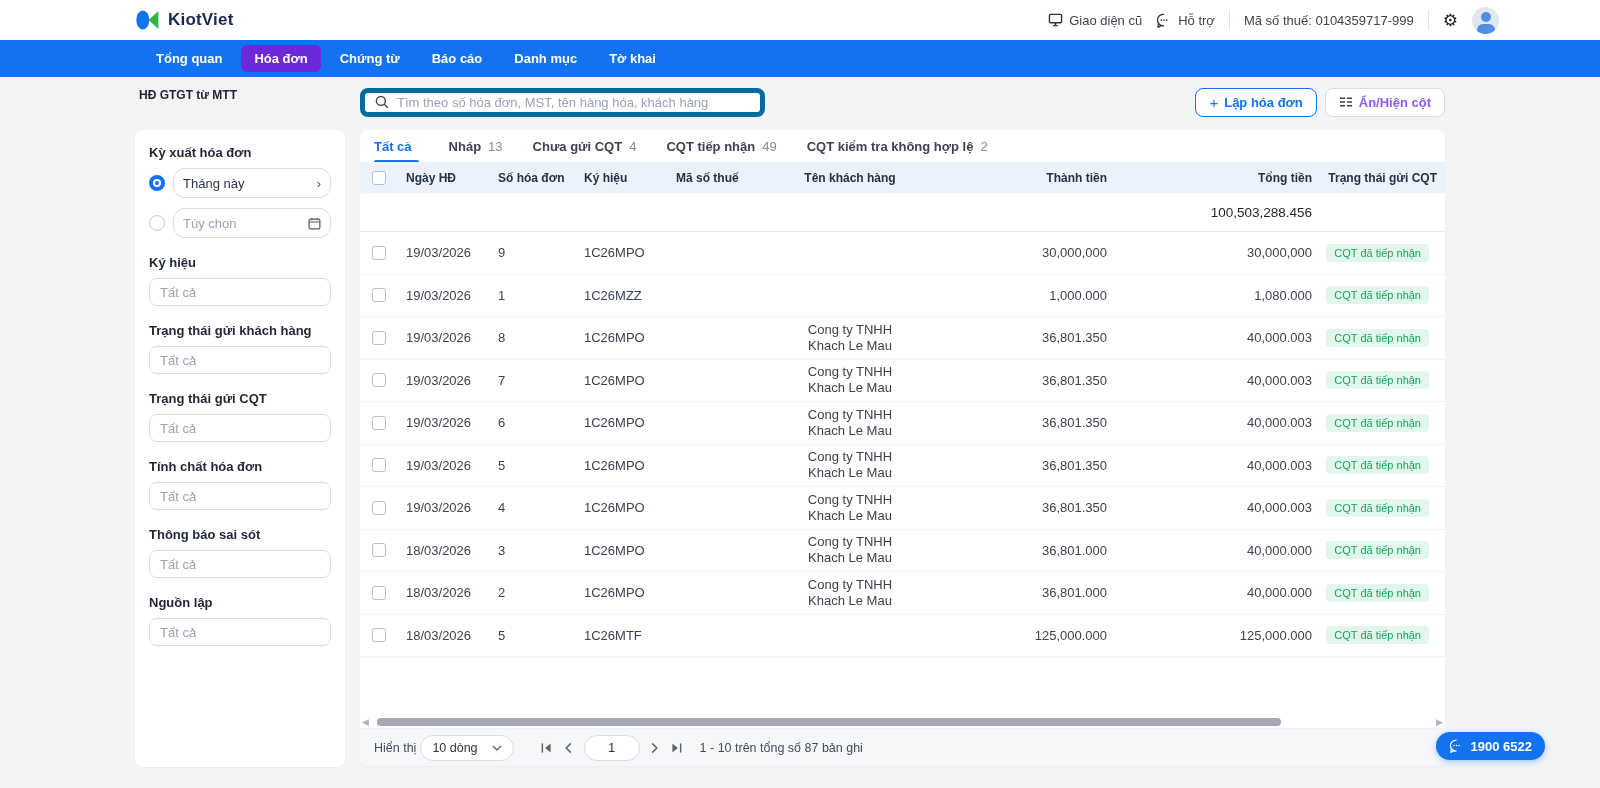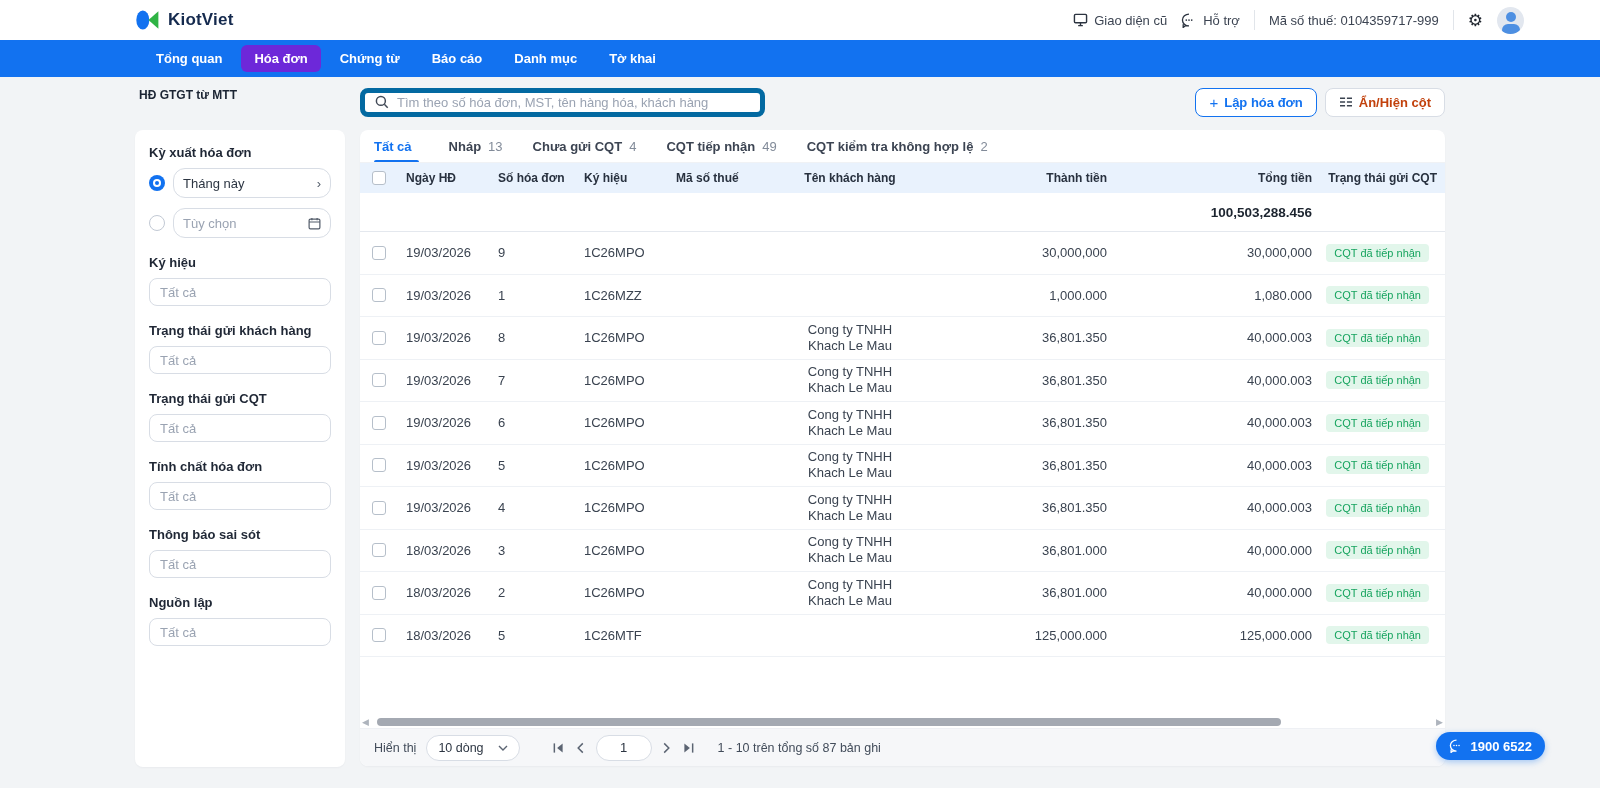--- a/index.html
+++ b/index.html
@@ -1,20 +1,20 @@
 <!DOCTYPE html>
 <html><head>
 <meta charset="utf-8">
 <style>
   * { margin:0; padding:0; box-sizing:border-box; }
   html,body { width:1600px; height:788px; overflow:hidden; }
   body { font-family:"Liberation Sans", sans-serif; background:#f2f4f6; position:relative; color:#333d4a; }
 
   
-  .topbar { position:absolute; left:0; top:0; width:1600px; height:40px; background:#ffffff; display:flex; align-items:center; justify-content:space-between; padding:0 76px 0 135px; z-index:5; }
+  .topbar { position:absolute; left:0; top:0; width:1600px; height:40px; background:#ffffff; display:flex; align-items:center; justify-content:space-between; padding:0 101px 0 135px; z-index:5; }
   .logo { display:flex; align-items:center; gap:7px; }
   .logo-text { font-size:17px; font-weight:bold; color:#152a4e; letter-spacing:.2px; }
   .top-right { display:flex; align-items:center; gap:14px; }
   .top-item { display:flex; align-items:center; gap:6px; font-size:13px; color:#3c4452; cursor:pointer; }
   .vdiv { width:1px; height:20px; background:#e1e5ea; }
   .gear { font-size:17px; color:#20262f; line-height:1; cursor:pointer; }
   .avatar { width:27px; height:27px; border-radius:50%; background:#e2e7ef; position:relative; overflow:hidden; cursor:pointer; }
   .avatar::before { content:""; position:absolute; left:8.5px; top:5px; width:10px; height:10px; border-radius:50%; background:#4d8fe2; }
   .avatar::after { content:""; position:absolute; left:4.5px; top:17px; width:18px; height:12px; border-radius:9px; background:#4d8fe2; }
 
@@ -41,21 +41,21 @@
   .f-input::placeholder { color:#9aa3b2; }
 
   
   .toolbar { position:absolute; left:360px; top:87px; width:1085px; height:30px; display:flex; align-items:center; }
   .search-wrap { width:405px; height:29px; border:5px solid #0369a1; border-radius:8px; background:#fff; display:flex; align-items:center; padding:0 10px; gap:8px; }
   .search-wrap input { border:none; outline:none; flex:1; font-size:13px; font-family:"Liberation Sans",sans-serif; color:#2c3542; background:transparent; }
   .search-wrap input::placeholder { color:#9aa3b2; }
   .toolbar-btns { margin-left:auto; display:flex; gap:8px; }
   .btn { height:29px; border-radius:8px; display:flex; align-items:center; gap:6px; padding:0 13px; font-size:13px; font-weight:bold; cursor:pointer; background:#fff; }
   .btn-primary-outline { border:1px solid #1272f0; color:#1272f0; }
-  .btn-neutral { border:1px solid #d8dde5; color:#c2410c; }
+  .btn-neutral { border:1px solid #d8dde5; color:#8b5cf6; }
   .plus { font-size:15px; font-weight:normal; }
 
   
   .main-card { position:absolute; left:360px; top:130px; width:1085px; height:636px; background:#fff; border-radius:8px; box-shadow:0 1px 2px rgba(20,30,50,.04); display:flex; flex-direction:column; overflow:hidden; }
 
   .tabs { display:flex; align-items:stretch; height:33px; padding:0 14px; gap:30px; border-bottom:1px solid #f0f2f5; }
   .tab { display:flex; align-items:center; gap:7px; font-size:13px; color:#3c4452; cursor:pointer; position:relative; font-weight:bold; }
   .tab .cnt { color:#828b99; font-weight:normal; }
   .tab.active { color:#1272f0; }
   .tab.active::after { content:""; position:absolute; left:0; right:0; bottom:0; height:2px; background:#1272f0; border-radius:2px 2px 0 0; }
@@ -63,37 +63,37 @@
   .grid { display:grid; grid-template-columns:38px 92px 86px 92px 92px 180px 175px 205px 125px; align-items:center; }
   .thead { height:30px; background:#e9f2fd; }
   .th { font-size:12px; font-weight:bold; color:#28313f; padding:0 8px; white-space:nowrap; }
   .cell { font-size:13px; color:#3a4350; padding:0 8px; white-space:nowrap; }
   .r { text-align:right; }
   .ctr { text-align:center; }
   .check-cell { display:flex; justify-content:center; }
   .cb { width:14px; height:14px; border:1.5px solid #b6bfca; border-radius:3px; background:#fff; cursor:pointer; }
 
   .sumrow { height:39px; border-bottom:1px solid #e4e8ee; }
-  .sum-total { font-size:13.5px; font-weight:bold; color:#1c242f; }
+  .sum-total { font-size:13.5px; font-weight:normal; color:#1c242f; }
 
   .trow { height:42.5px; border-bottom:1px solid #eef1f5; }
   .cust { line-height:1.25; font-size:13px; color:#3a4350; text-align:center; white-space:nowrap; }
   .status-cell { display:flex; justify-content:flex-end; padding-right:16px; }
   .badge { background:#e2f6eb; color:#17a45f; font-size:11px; padding:3px 8px; border-radius:4px; white-space:nowrap; }
 
   .spacer { flex:1; }
 
   
   .hscroll { height:12px; display:flex; align-items:center; padding:0 2px; gap:2px; }
   .hs-arrow { color:#aeb4bd; font-size:9px; line-height:1; flex:0 0 auto; cursor:pointer; }
   .hs-track { flex:1; height:8px; position:relative; }
   .hs-thumb { position:absolute; left:6px; top:0; width:85%; height:8px; background:#a4a9b2; border-radius:4px; cursor:pointer; }
 
   
-  .tfooter { height:38px; background:#f6f7f9; display:flex; align-items:center; padding:0 14px; gap:10px; border-top:1px solid #eef0f4; }
+  .tfooter { height:38px; background:#f6f7f9; display:flex; align-items:center; padding:0 14px; gap:4px; border-top:1px solid #eef0f4; }
   .tfooter .lbl { font-size:12.5px; color:#424c5a; }
   .size-select { height:26px; border:1px solid #d8dde5; border-radius:13px; background:#fff; display:flex; align-items:center; gap:14px; padding:0 11px; font-size:12.5px; color:#2c3542; cursor:pointer; }
   .pg-ic { display:flex; align-items:center; justify-content:center; width:22px; height:22px; cursor:pointer; color:#5b6472; }
   .pg-input { width:56px; height:26px; border:1px solid #d8dde5; border-radius:13px; text-align:center; font-size:13px; color:#2c3542; font-family:"Liberation Sans",sans-serif; margin:0 4px; }
   .pg-group { display:flex; align-items:center; margin-left:18px; }
   .rec-info { font-size:12.5px; color:#424c5a; margin-left:8px; }
 
   
   .hotline { position:absolute; right:55px; bottom:28px; height:28px; background:#1272f0; border-radius:14px; display:flex; align-items:center; gap:7px; padding:7px 13px; color:#fff; font-size:13px; font-weight:bold; cursor:pointer; box-shadow:0 2px 6px rgba(18,114,240,.35); }
 

